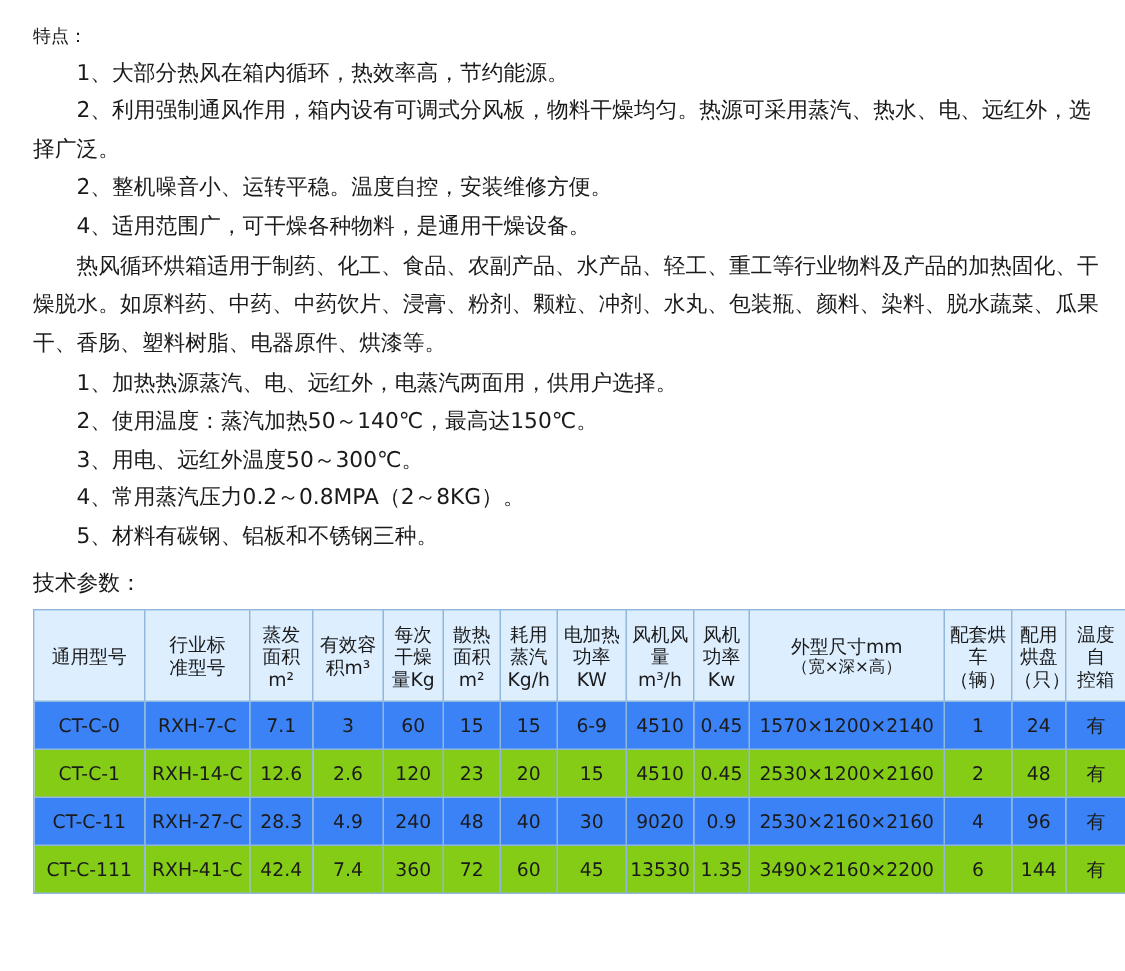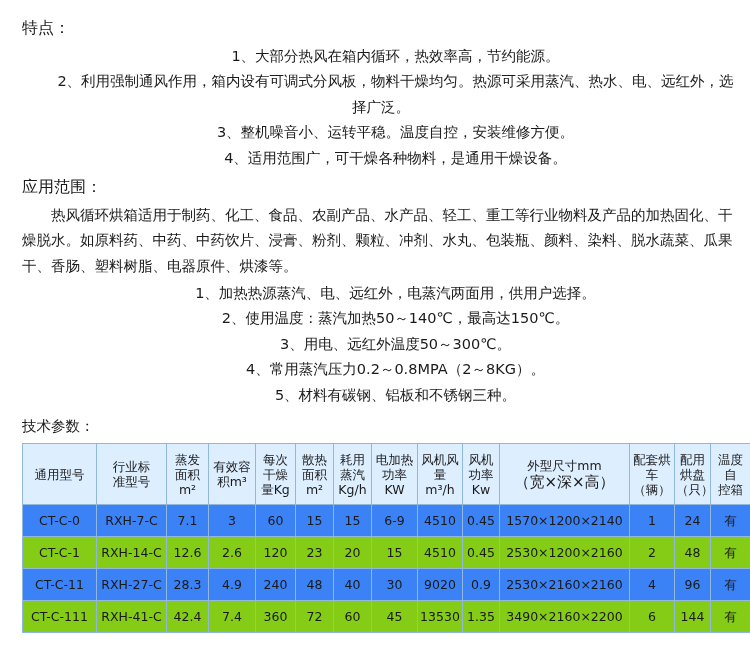--- a/index.html
+++ b/index.html
@@ -14,33 +14,32 @@
     color: #1a1a1a;
     font-size: 14.5px;
     line-height: 1.75;
     overflow: hidden;
   }
   .page {
     padding: 14px 10px 0 22px;
     box-sizing: border-box;
   }
   .sec-title {
-    font-size: 16px;
+    font-size: 12px;
     color: #1a1a1a;
     margin: 0 0 2px 0;
   }
   .para {
     margin: 0;
     text-indent: 2em;
   }
   .list {
     margin: 0;
     padding: 0;
     list-style: none;
-    text-align: center;
   }
   .list li {
     margin: 0;
     text-indent: 2em;
   }
   .block {
     margin-bottom: 2px;
   }
   .spec-title {
     margin: 0;
@@ -73,40 +72,39 @@
   }
   table.spec tbody td {
     height: 27px;
     background: #3b82f6;
   }
   table.spec tbody tr.alt td {
     background: #84cc16;
   }
   .hdr-sub {
     display: block;
-    font-size: 15px;
+    font-size: 11px;
   }
 </style>
 </head>
 <body>
 
 <div class="page">
 
   <div class="block">
     <p class="sec-title">特点：</p>
     <ul class="list">
       <li>1、大部分热风在箱内循环，热效率高，节约能源。</li>
       <li>2、利用强制通风作用，箱内设有可调式分风板，物料干燥均匀。热源可采用蒸汽、热水、电、远红外，选择广泛。</li>
-      <li>3、整机噪音小、运转平稳。温度自控，安装维修方便。</li>
+      <li>2、整机噪音小、运转平稳。温度自控，安装维修方便。</li>
       <li>4、适用范围广，可干燥各种物料，是通用干燥设备。</li>
     </ul>
   </div>
 
   <div class="block">
-    <p class="sec-title">应用范围：</p>
     <p class="para">热风循环烘箱适用于制药、化工、食品、农副产品、水产品、轻工、重工等行业物料及产品的加热固化、干燥脱水。如原料药、中药、中药饮片、浸膏、粉剂、颗粒、冲剂、水丸、包装瓶、颜料、染料、脱水蔬菜、瓜果干、香肠、塑料树脂、电器原件、烘漆等。</p>
   </div>
 
   <div class="block">
     <ul class="list">
       <li>1、加热热源蒸汽、电、远红外，电蒸汽两面用，供用户选择。</li>
       <li>2、使用温度：蒸汽加热50～140℃，最高达150℃。</li>
       <li>3、用电、远红外温度50～300℃。</li>
       <li>4、常用蒸汽压力0.2～0.8MPA（2～8KG）。</li>
       <li>5、材料有碳钢、铝板和不锈钢三种。</li>

